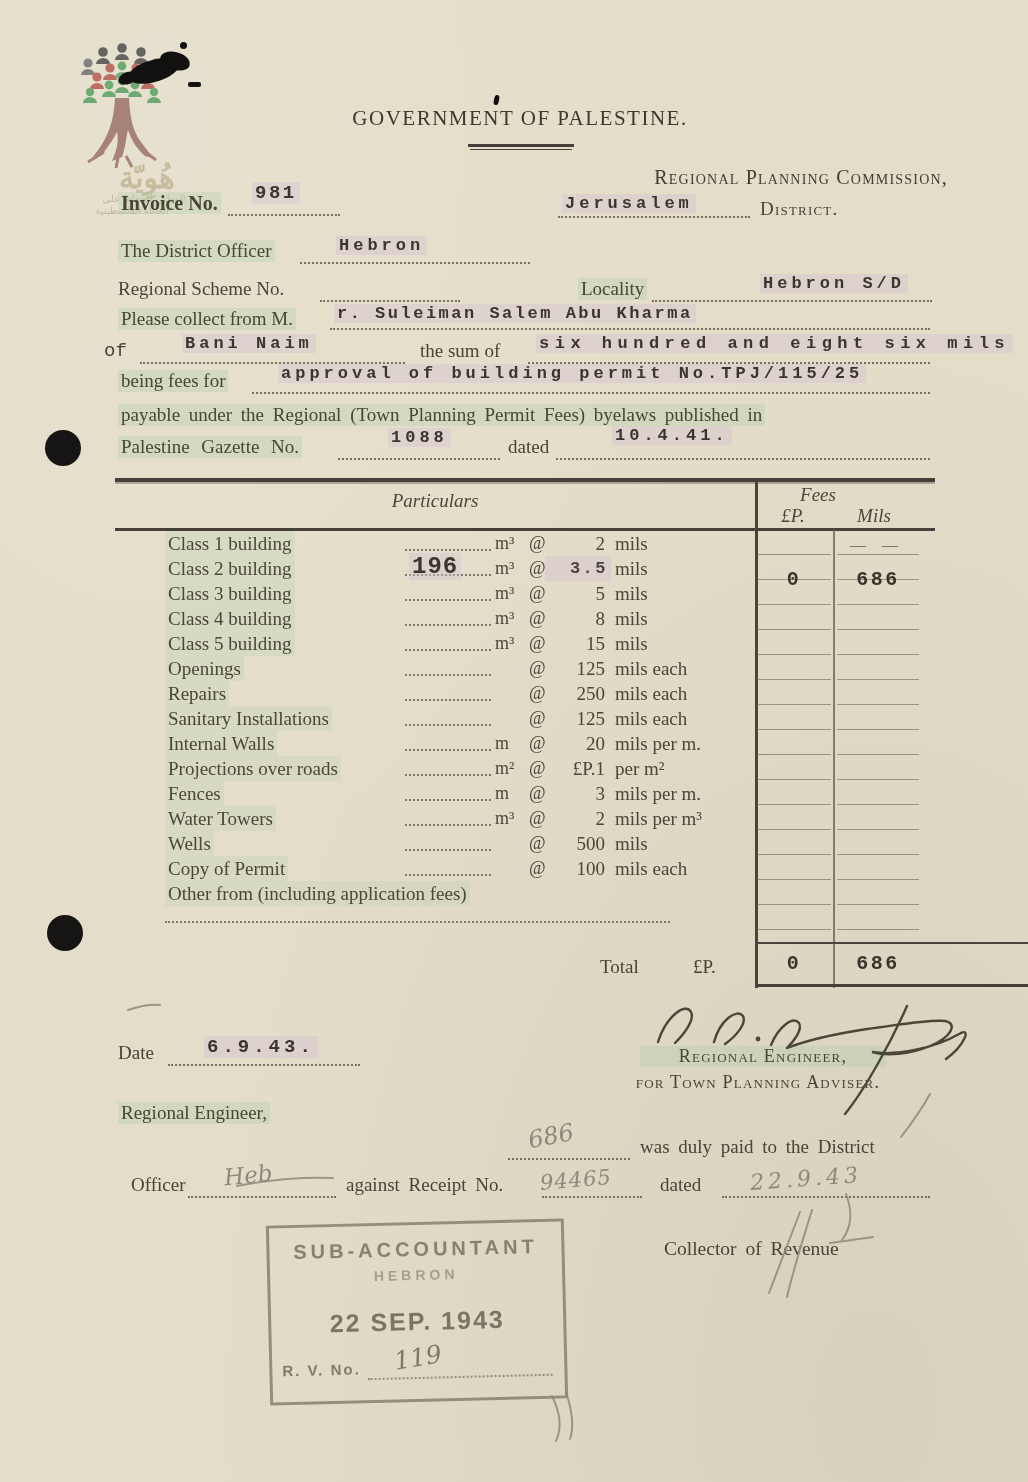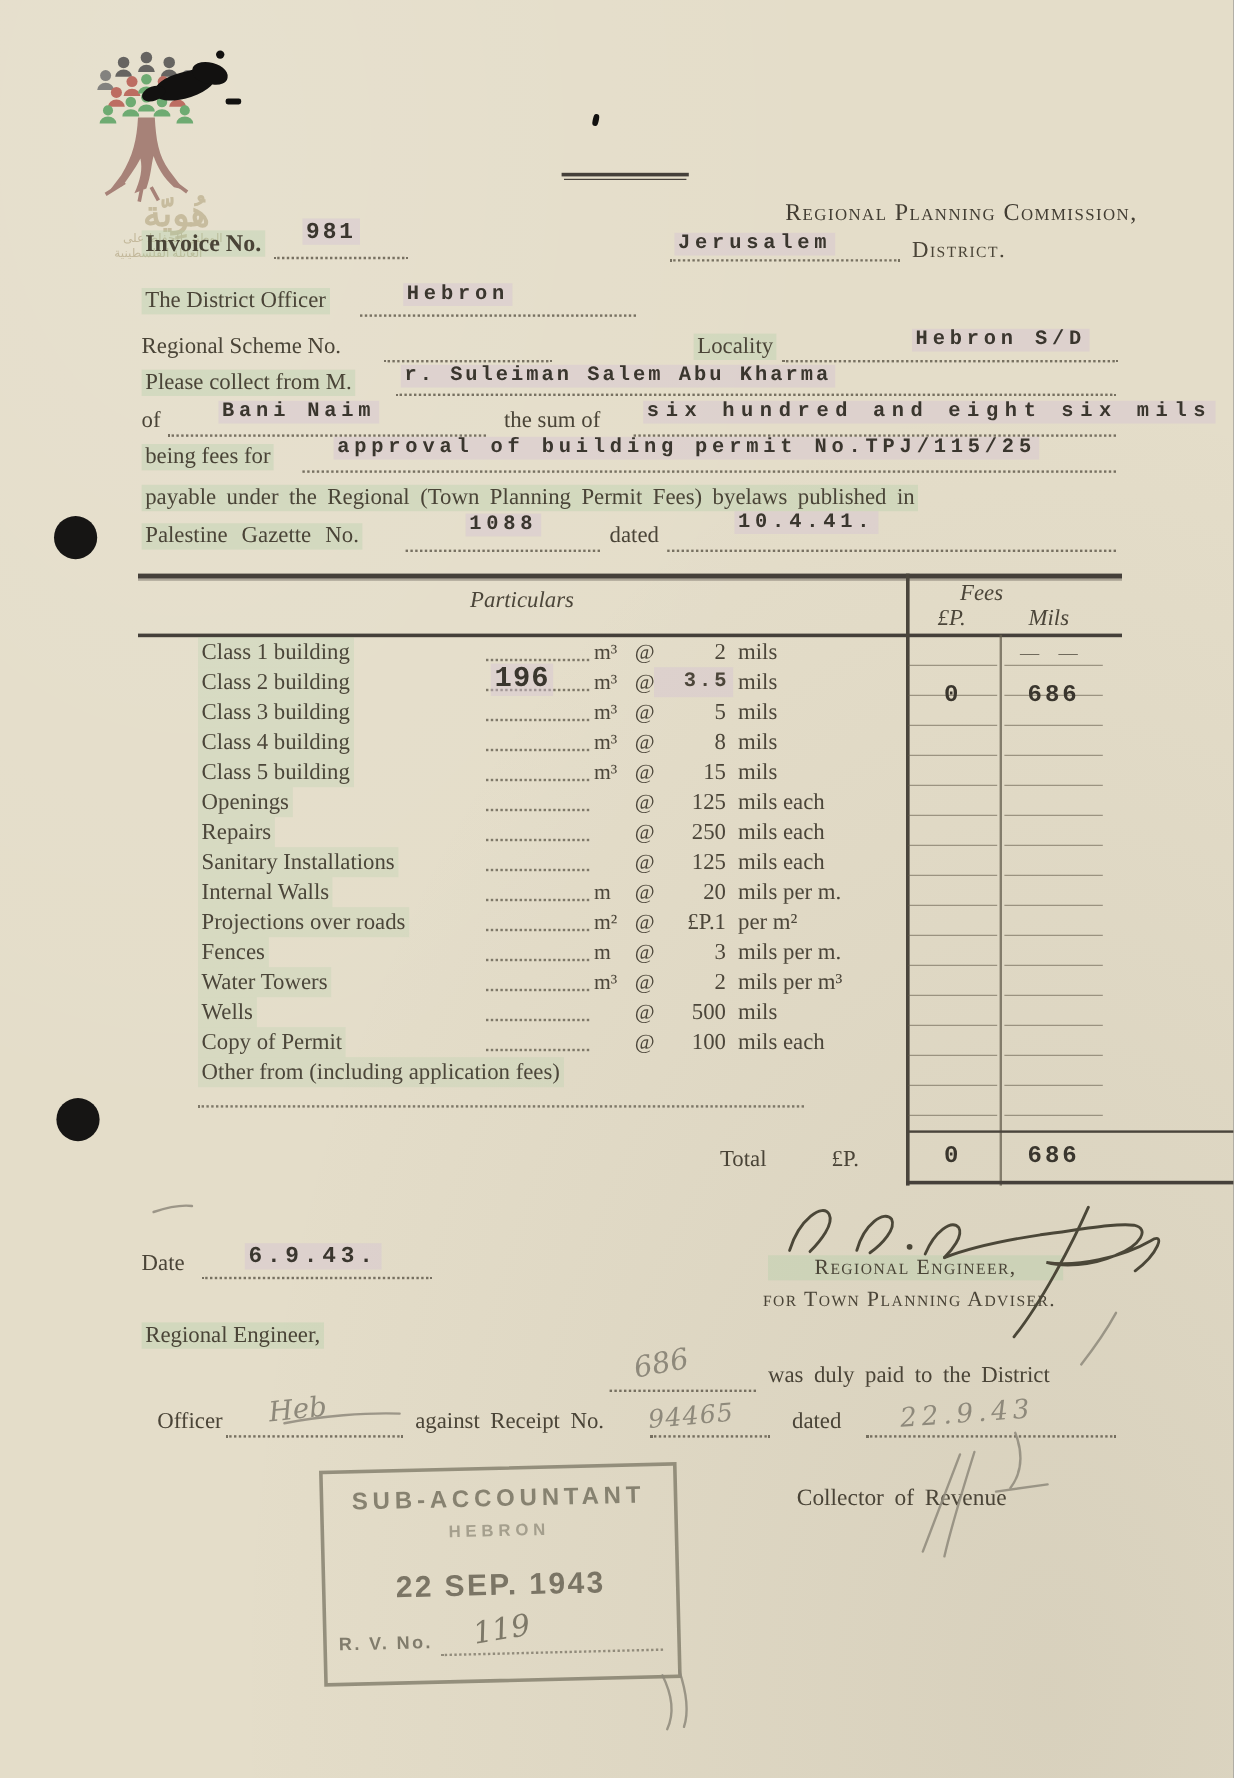--- a/index.html
+++ b/index.html
@@ -119,20 +119,21 @@
   <div class="blob" style="left:128px;top:60px;width:52px;height:22px;border-radius:50% 40% 55% 45%;transform:rotate(-14deg);"></div>
   <div class="blob" style="left:160px;top:52px;width:30px;height:18px;border-radius:45% 60% 40% 55%;transform:rotate(8deg);"></div>
   <div class="blob" style="left:118px;top:72px;width:20px;height:12px;border-radius:50%;transform:rotate(-20deg);"></div>
   <div class="blob" style="left:188px;top:82px;width:13px;height:5px;border-radius:2px;"></div>
   <div class="blob" style="left:180px;top:42px;width:7px;height:7px;border-radius:50%;"></div>
   <div class="blob" style="left:494px;top:95px;width:5px;height:10px;border-radius:40%;transform:rotate(12deg);"></div>
 
   <div class="hole" style="left:45px;top:430px;"></div>
   <div class="hole" style="left:47px;top:915px;"></div>
 
+  <div class="abs pr" style="left:240px;top:106px;width:560px;text-align:center;font-size:21px;letter-spacing:1.5px;color:#3e392f;z-index:2;">GOVERNMENT OF PALESTINE.</div>
   <div class="rule" style="left:468px;top:144px;width:106px;height:3px;"></div>
   <div class="rule" style="left:470px;top:149px;width:102px;height:1px;"></div>
   <div class="abs pr sc" style="left:428px;top:166px;width:520px;text-align:right;font-size:20px;color:#423d33;z-index:2;">Regional Planning Commission,</div>
 
   <div class="abs" style="left:118px;top:192px;z-index:2;">
     <span class="pr hl-g" style="font-weight:600;font-size:20px;">Invoice No.</span>
   </div>
   <div class="dl" style="left:228px;top:214px;width:112px;z-index:2;"></div>
   <div class="abs tw hl-p" style="left:252px;top:182px;font-size:19px;z-index:2;">981</div>
 
@@ -147,21 +148,21 @@
   <div class="abs pr" style="left:118px;top:278px;z-index:2;">Regional Scheme No.</div>
   <div class="dl" style="left:320px;top:300px;width:140px;"></div>
   <div class="abs pr hl-g" style="left:578px;top:278px;z-index:2;">Locality</div>
   <div class="dl" style="left:652px;top:300px;width:280px;"></div>
   <div class="abs tw hl-p ls4" style="left:760px;top:274px;z-index:2;">Hebron S/D</div>
 
   <div class="abs pr hl-g" style="left:118px;top:308px;z-index:2;">Please collect from M.</div>
   <div class="abs tw hl-p" style="left:334px;top:304px;z-index:2;">r. Suleiman Salem Abu Kharma</div>
   <div class="dl" style="left:330px;top:328px;width:600px;"></div>
 
-  <div class="abs pr" style="left:118px;top:340px;z-index:2;">of</div>
+  <div class="abs pr" style="left:104px;top:340px;z-index:2;font-family:Liberation Mono, monospace;">of</div>
   <div class="dl" style="left:140px;top:362px;width:265px;"></div>
   <div class="abs tw hl-p ls4" style="left:182px;top:334px;z-index:2;">Bani Naim</div>
   <div class="abs pr" style="left:420px;top:340px;z-index:2;">the sum of</div>
   <div class="dl" style="left:528px;top:362px;width:402px;"></div>
   <div class="abs tw hl-p ls6" style="left:536px;top:334px;z-index:2;">six hundred and eight six mils</div>
 
   <div class="abs pr hl-g" style="left:118px;top:370px;z-index:2;">being fees for</div>
   <div class="abs tw hl-p ls4" style="left:278px;top:364px;z-index:2;">approval of building permit No.TPJ/115/25</div>
   <div class="dl" style="left:252px;top:392px;width:678px;"></div>
 

